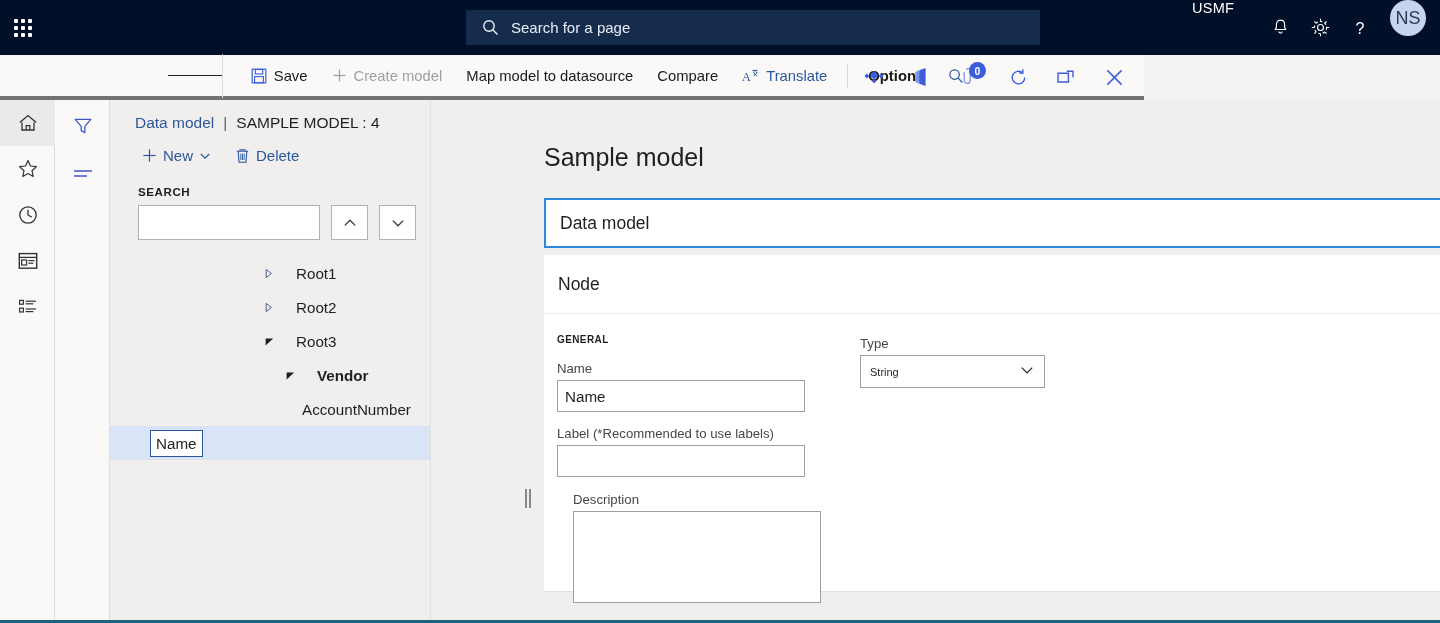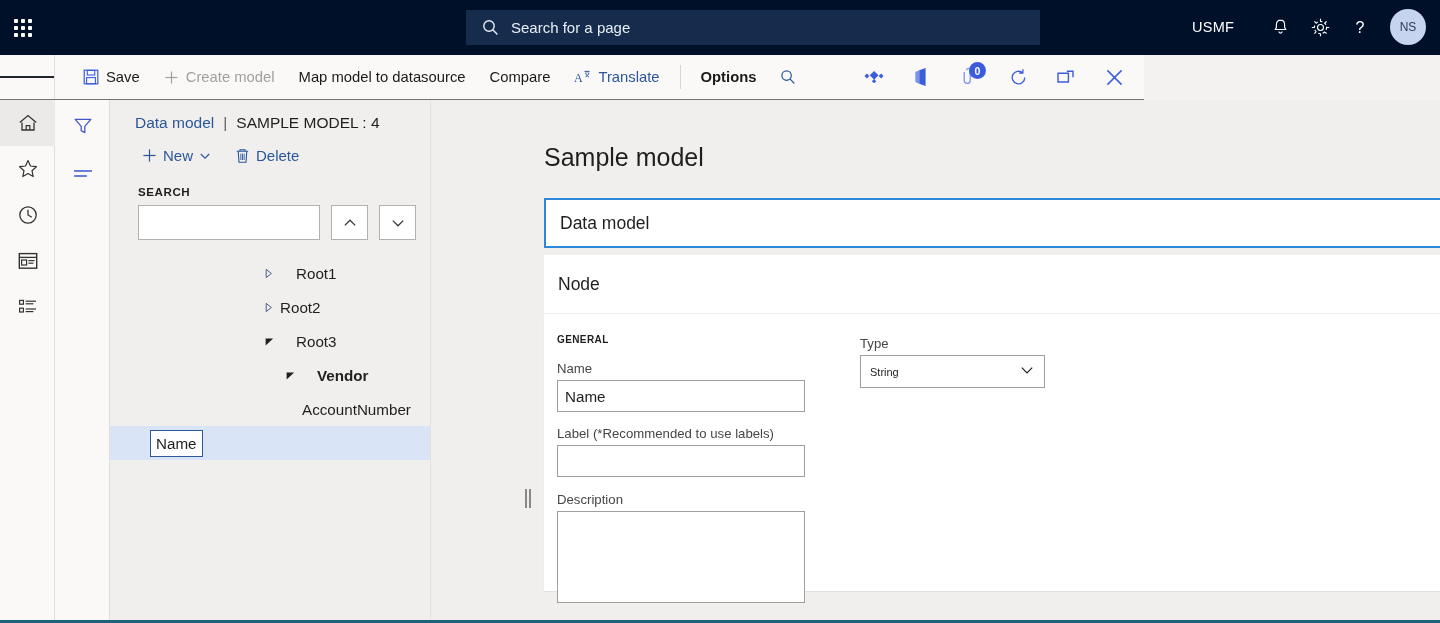--- a/index.html
+++ b/index.html
@@ -31,40 +31,41 @@
   .app-title {
     color:#ffffff; font-size:19px; font-weight:bold; letter-spacing:.1px;
     margin-left:22px; white-space:nowrap;
   }
   .topsearch {
     position:absolute; left:466px; top:10px; width:574px; height:35px;
     background:#152c4d; display:flex; align-items:center; padding-left:16px; cursor:text;
   }
   .topsearch .lbl { color:#e9eef5; font-size:15px; margin-left:12px; }
   .top-right {
-    position:absolute; right:0; top:0; height:54px; display:flex; align-items:center;
+    position:absolute; right:0; top:0; height:54px; display:flex; align-items:flex-start;
   }
   .top-right .company {
     color:#ffffff; font-size:14.5px; margin-right:26px; cursor:pointer; letter-spacing:.2px;
   }
   .top-icon {
     width:40px; height:55px; display:flex; align-items:center; justify-content:center;
     cursor:pointer; color:#ffffff;
   }
   .avatar {
     width:36px; height:36px; border-radius:50%; background:#c7d4ef; color:#2d3b50;
-    font-size:12px; font-weight:500; display:flex; align-items:center; justify-content:center;
+    font-size:18px; font-weight:500; display:flex; align-items:center; justify-content:center;
     margin-left:10px; margin-right:14px; cursor:pointer;
   }
 
   
   .cmdbar {
     position:absolute; top:55px; left:0; width:1144px; height:45px;
     background:#faf9f8; display:flex; align-items:center;
-    border-bottom:1px solid #737373;
+    border-bottom:4px solid #737373;
+    justify-content:center;
   }
   .hamburger {
     width:55px; height:44px; display:flex; align-items:center; justify-content:center;
     cursor:pointer; border-right:1px solid #e0dedc;
   }
   .hamburger span { display:block; width:22px; height:1.6px; background:#20242b; margin:3px 0; }
   .cmd-items { display:flex; align-items:center; height:44px; padding-left:16px; }
   .cmd-btn {
     display:flex; align-items:center; gap:7px; height:44px; padding:0 12px;
     font-size:14.8px; color:#1b1a19; cursor:pointer; white-space:nowrap;
@@ -200,21 +201,21 @@
   }
   .combo {
     border:1px solid #a19f9d; background:#ffffff; height:33px; width:185px;
     display:flex; align-items:center; justify-content:space-between;
     padding:0 9px 0 9px; cursor:pointer;
   }
   .combo .cv { font-size:11px; color:#201f1e; }
   .combo .cch { color:#201f1e; }
   .f-name  { left:13px; top:47px; }
   .f-label { left:13px; top:112px; }
-  .f-desc  { left:13px; top:178px; }
+  .f-desc  { left:29px; top:178px; }
   .f-type  { left:316px; top:22px; }
   .bottom-strip {
     position:absolute; left:0; bottom:0; width:1440px; height:3px; background:#20617a;
   }
 </style>
 </head>
 <body>
 
 <div class="app">
 
@@ -495,21 +496,21 @@
           </span>
           <span style="margin-left:16px;">Root1</span>
         </div>
 
         <div class="tnode" style="padding-left:148px;">
           <span class="tw">
             <svg width="10" height="11" viewBox="0 0 10 11">
               <path d="M2.2 1.4 7.4 5.5 2.2 9.6z" fill="none" stroke="#4a5b8c" stroke-width="1"></path>
             </svg>
           </span>
-          <span style="">Root2</span>
+          <span style="margin-left:16px;">Root2</span>
         </div>
 
         <div class="tnode" style="padding-left:148px;text-align:right;">
           <span class="tw">
             <svg width="11" height="11" viewBox="0 0 11 11">
               <path d="M1.6 2.4h7.6L1.6 9.4z" fill="#201f1e"></path>
             </svg>
           </span>
           <span style="margin-left:16px;">Root3</span>
         </div>

